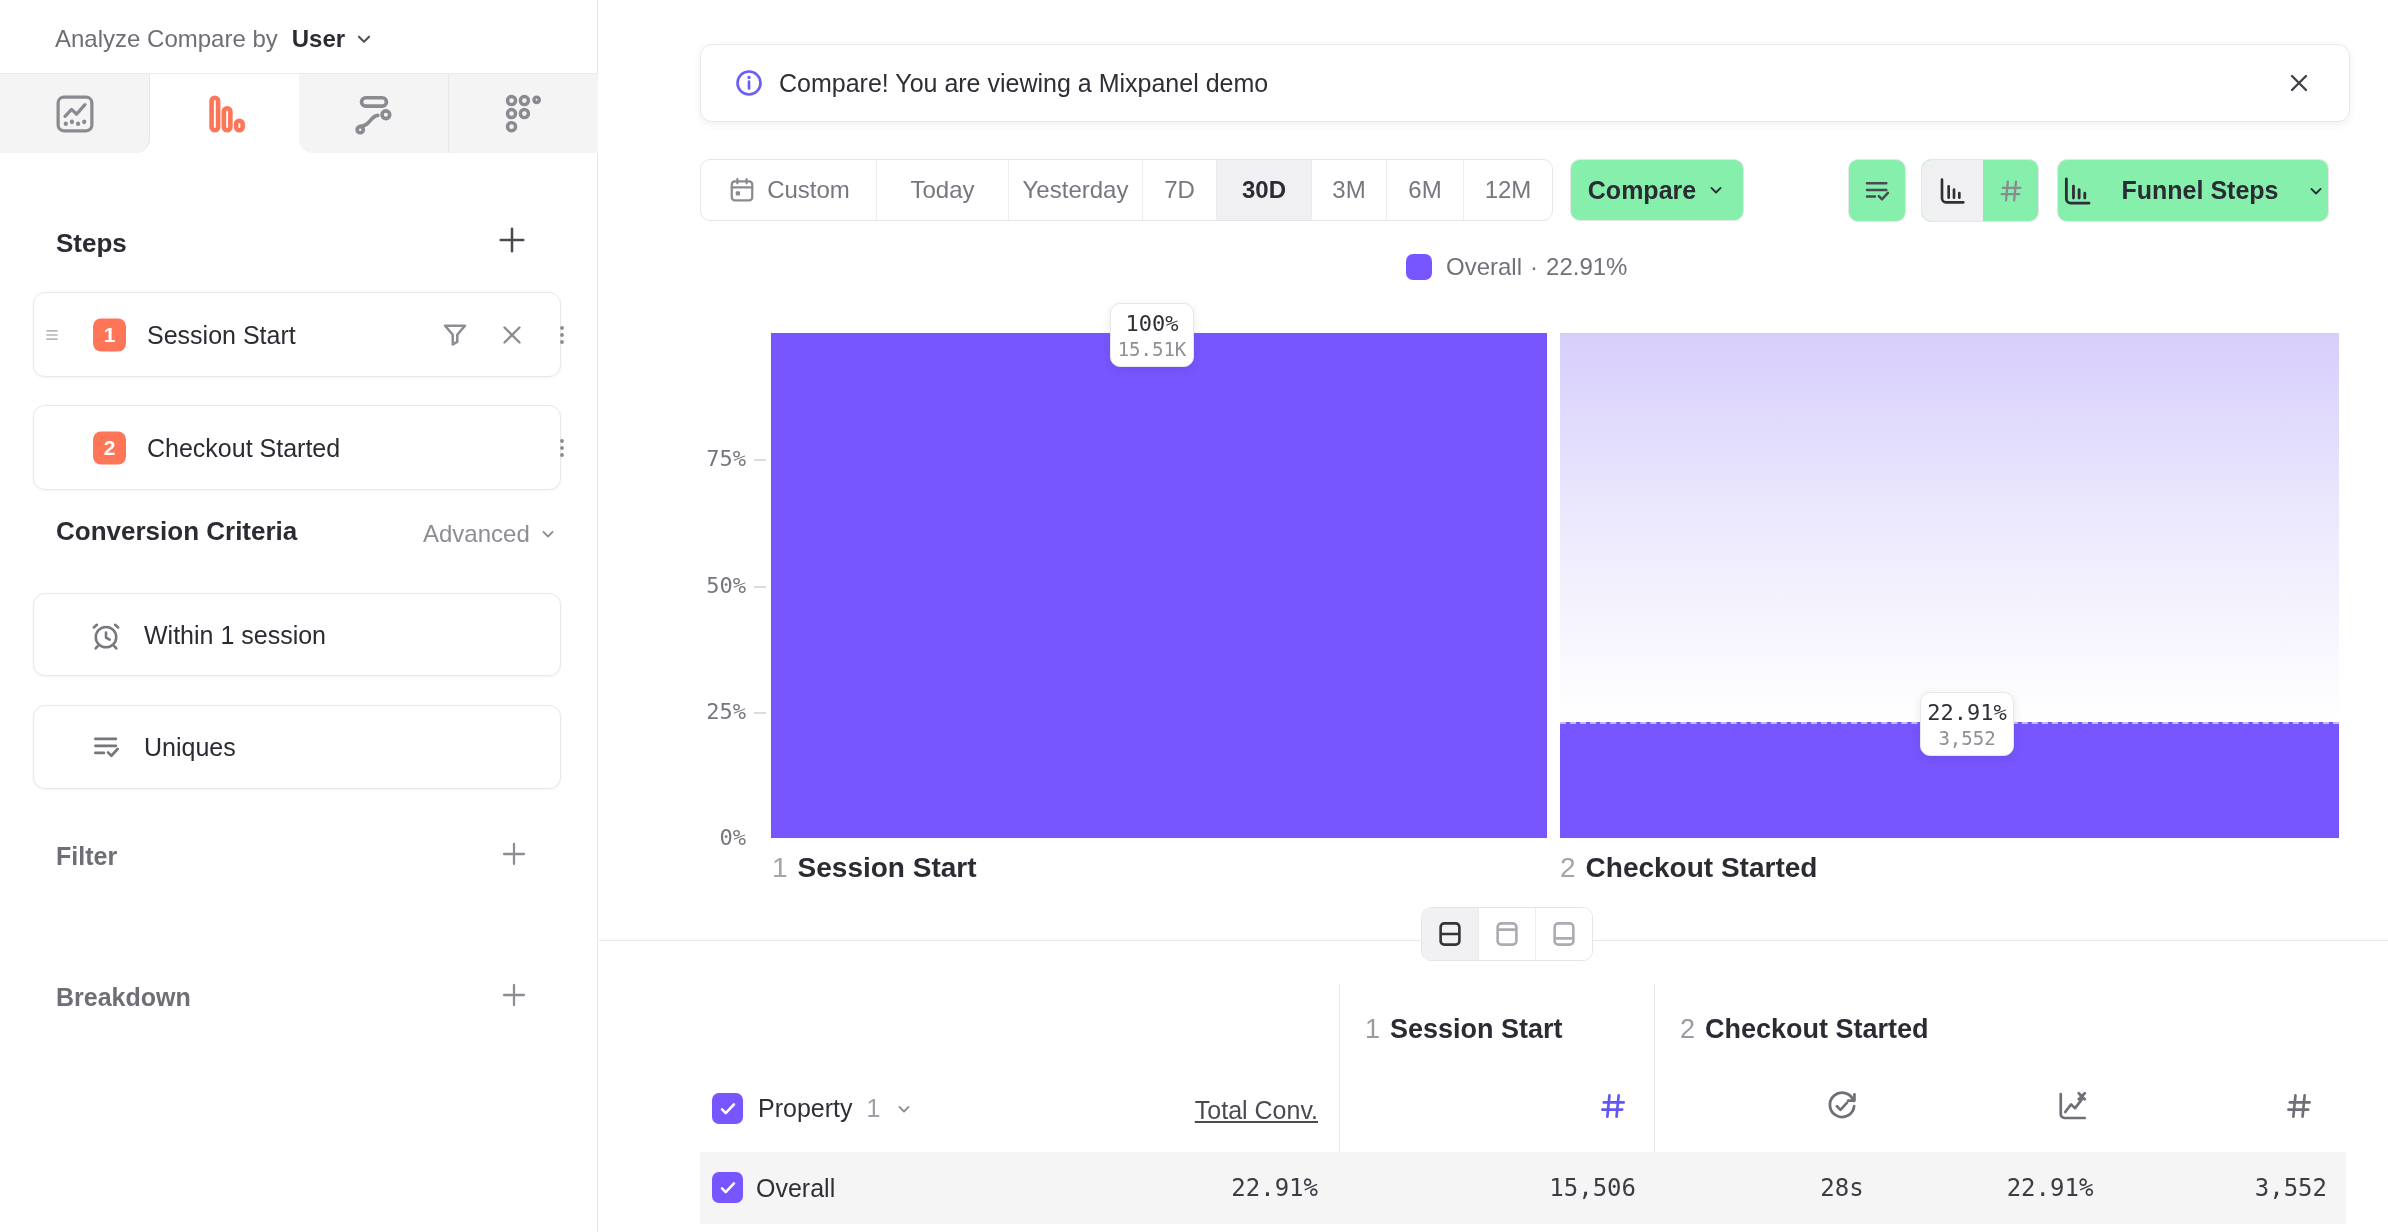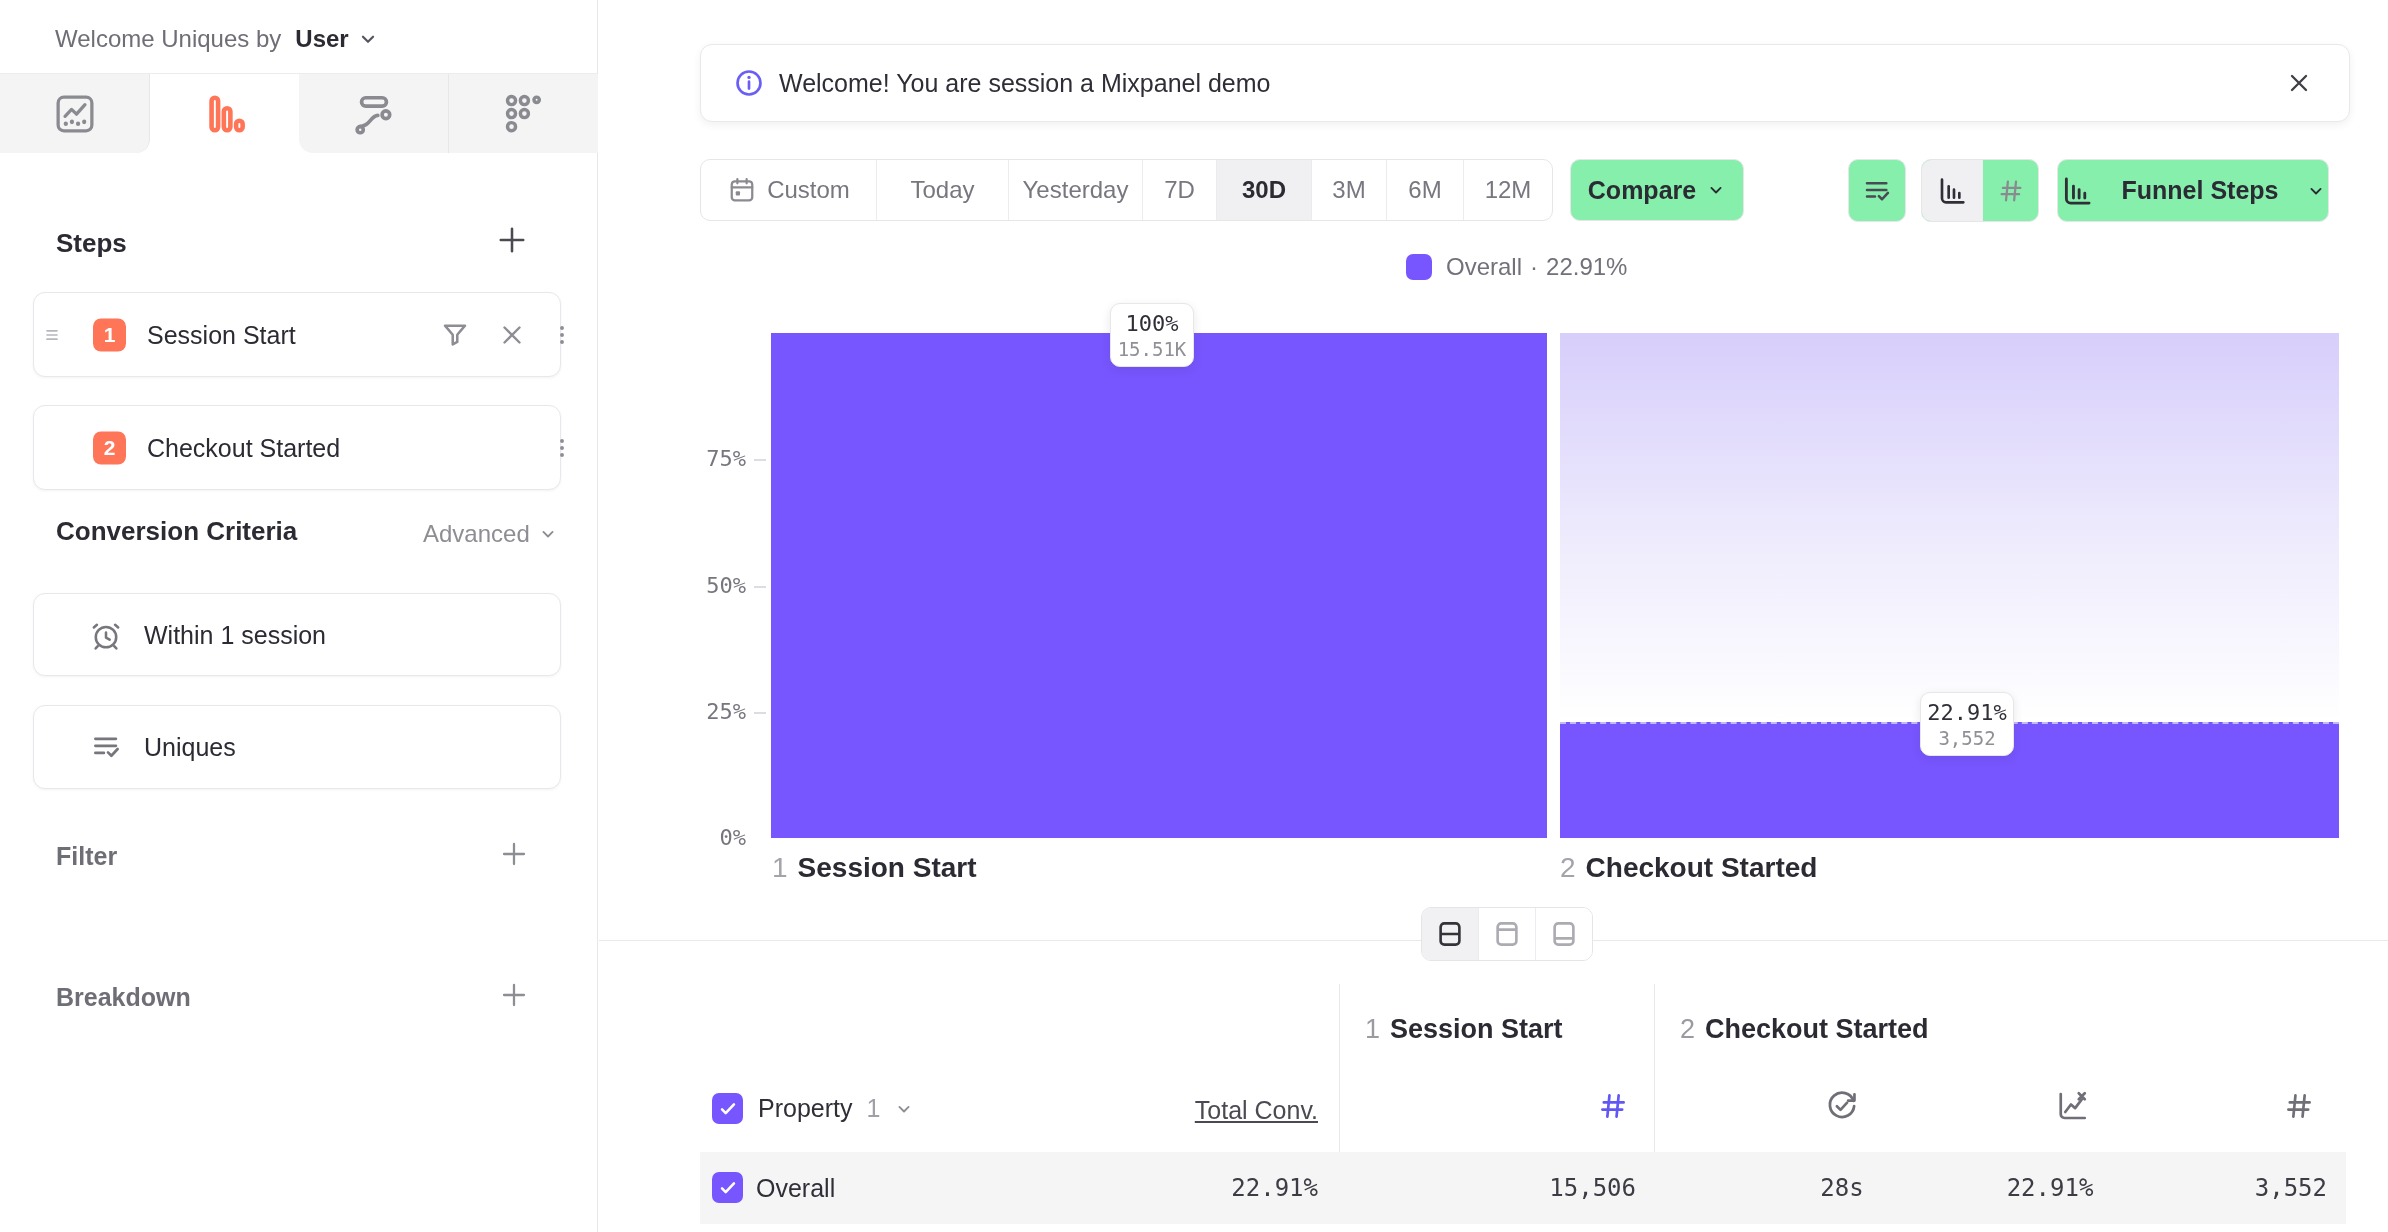--- a/index.html
+++ b/index.html
@@ -71,21 +71,21 @@
   svg { display:block; }
 </style>
 </head>
 <body>
 
 <div class="canvas">
 
   <aside class="sidebar">
 
     <div class="analyze-row">
-      <span class="analyze-label">Welcome Uniques by</span>
+      <span class="analyze-label">Analyze Compare by</span>
       <button class="analyze-btn">
         <span>User</span>
         <span>
           <svg width="22" height="22" viewBox="0 0 24 24" fill="none" stroke="#55555c" stroke-width="2.4" stroke-linecap="round" stroke-linejoin="round">
               <path d="M6.5 9.5l5.5 5.5 5.5-5.5"></path>
             </svg>
         </span>
       </button>
     </div>
 
@@ -239,21 +239,21 @@
   </aside>
 
   <div class="banner">
     <span class="abs" style="left:32px; top:50%; transform:translateY(-50%);">
       <svg width="32" height="32" viewBox="0 0 24 24" fill="none" stroke="#6a5ef5" stroke-width="2" stroke-linecap="round">
           <circle cx="12" cy="12" r="8.6"></circle>
           <path d="M12 11v5.2"></path>
           <circle cx="12" cy="7.8" r="1.25" fill="#6a5ef5" stroke="none"></circle>
         </svg>
     </span>
-    <span class="abs" style="left:78px; top:50%; transform:translateY(-50%); font-size:25px; color:#2e2e36;">Welcome! You are session a Mixpanel demo</span>
+    <span class="abs" style="left:78px; top:50%; transform:translateY(-50%); font-size:25px; color:#2e2e36;">Compare! You are viewing a Mixpanel demo</span>
     <button class="abs icon-plain" style="right:36px; top:50%; transform:translateY(-50%);">
       <span>
         <svg width="28" height="28" viewBox="0 0 24 24" fill="none" stroke="#3f3f46" stroke-width="2" stroke-linecap="round">
             <path d="M6 6l12 12M18 6L6 18"></path>
           </svg>
       </span>
     </button>
   </div>
 
   <div class="datebar">

